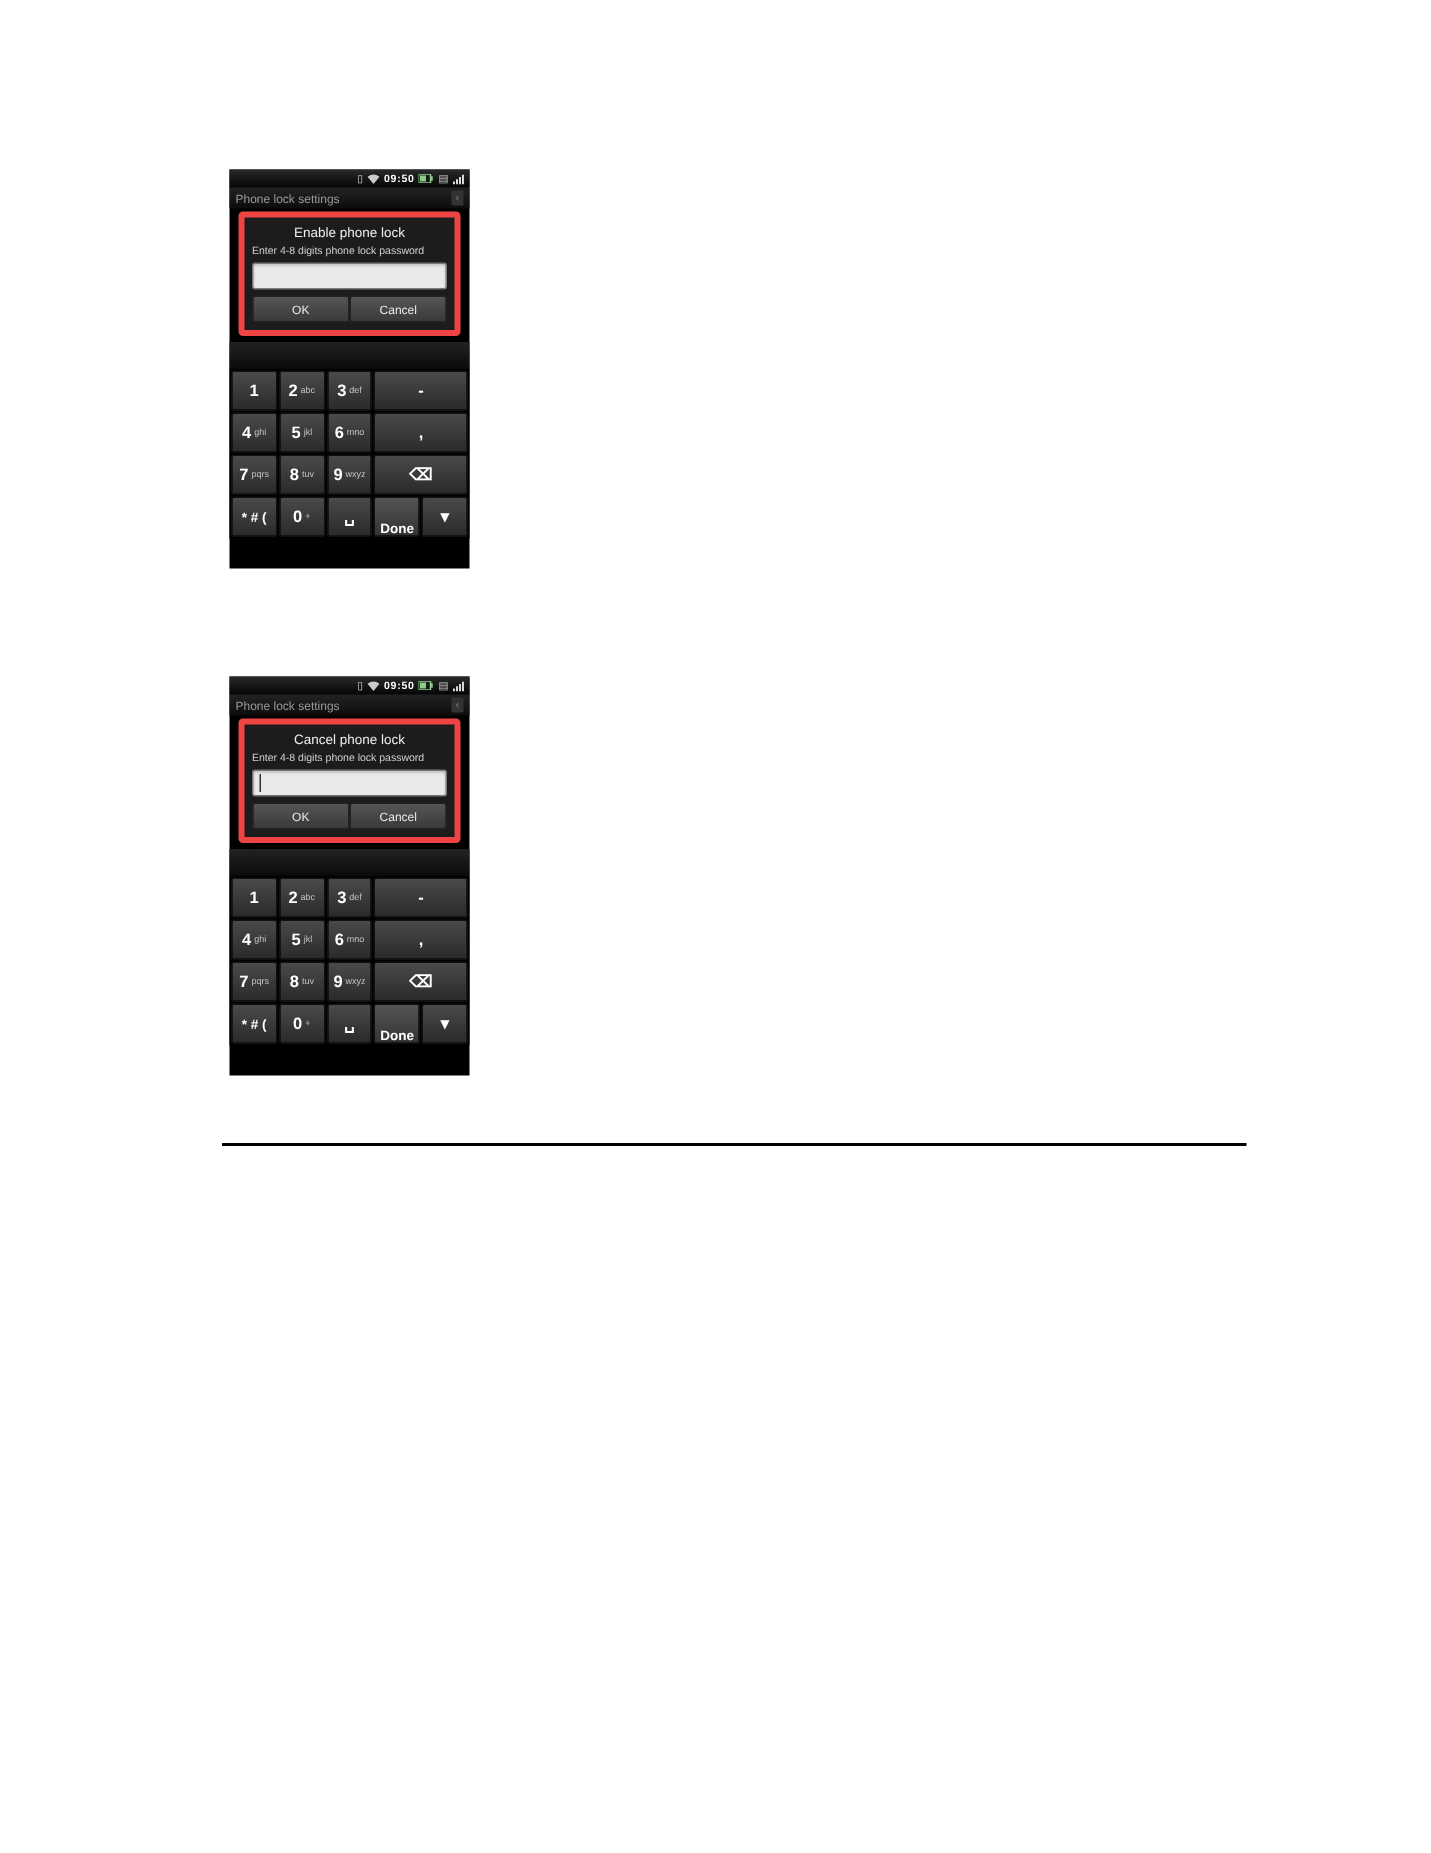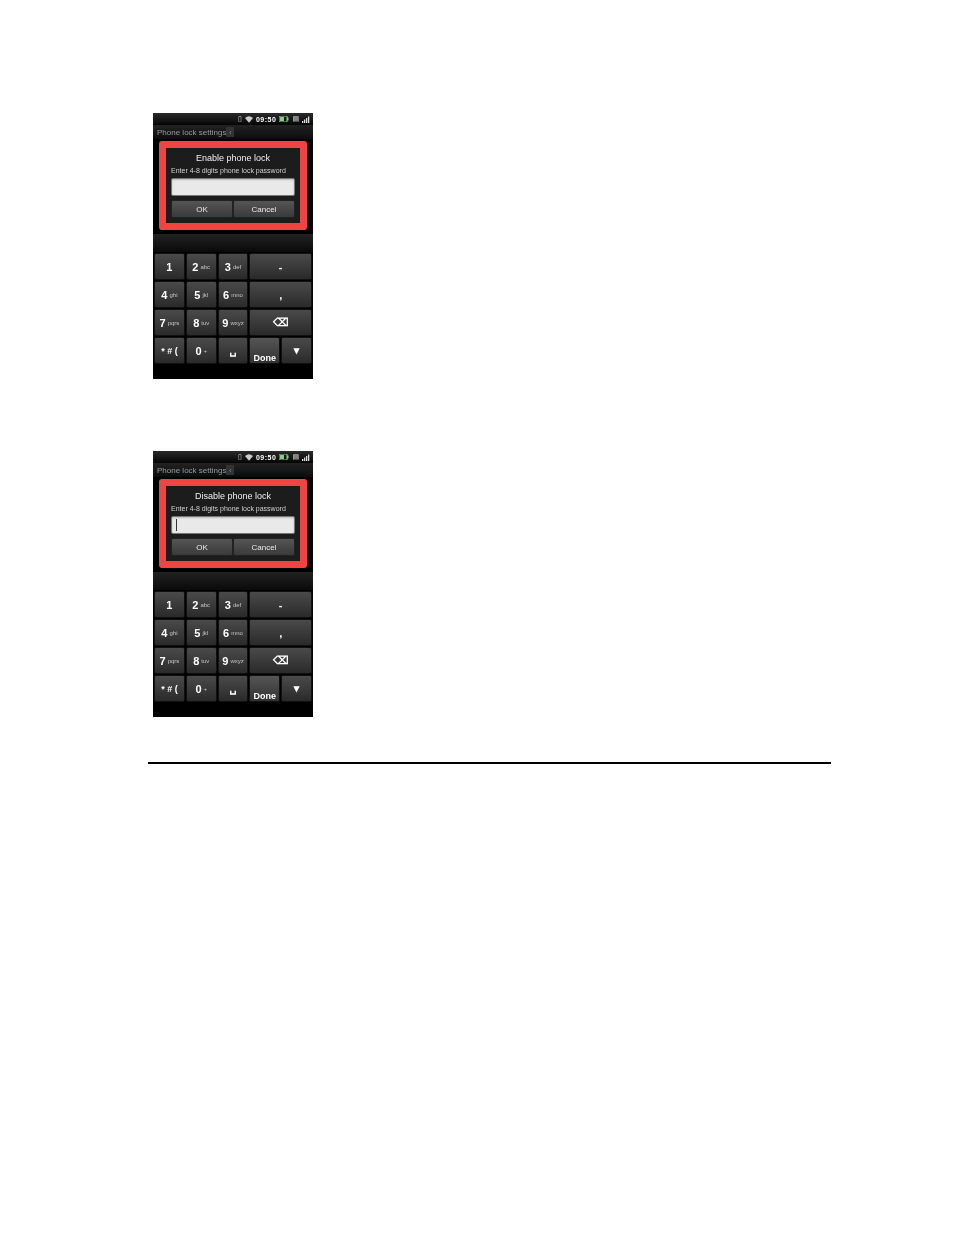--- a/index.html
+++ b/index.html
@@ -3,23 +3,23 @@
 <meta charset="utf-8">
 <style>
   html,body{margin:0;padding:0;background:#fff;font-family:Arial,Helvetica,sans-serif;}
   .page{width:954px;height:1235px;position:relative;margin:0 auto;}
   .phone{position:absolute;width:160px;height:266px;background:#000;font-size:8px;color:#bbb;}
   .phone.one{left:153px;top:113px;}
   .phone.two{left:153px;top:451px;}
   .status{height:12px;background:linear-gradient(#2a2a2a,#050505);display:flex;align-items:center;justify-content:flex-end;padding:0 3px;gap:3px;color:#ddd;font-size:7px;}
   .status .ico{display:inline-flex;align-items:center;}
   .status .time{font-weight:bold;color:#fff;letter-spacing:.5px;}
-  .hdr{height:14px;background:linear-gradient(#222,#0d0d0d);display:flex;align-items:center;padding:0 4px;color:#9a9a9a;font-size:8px;}
+  .hdr{height:14px;background:linear-gradient(#222,#0d0d0d);display:flex;align-items:center;justify-content:space-between;padding:0 4px;color:#9a9a9a;font-size:8px;}
   .hdr .back{width:8px;height:10px;background:#333;border-radius:1px;display:flex;align-items:center;justify-content:center;color:#888;font-size:7px;}
-  .dlg{margin:2px 6px 0 6px;background:#1c1c1c;border:7px solid #ef4444;border-radius:3px;padding:3px 5px 5px 5px;box-shadow:0 0 4px rgba(0,0,0,.7);}
+  .dlg{margin:2px 6px 0 6px;background:#1c1c1c;border:4px solid #ef4444;border-radius:3px;padding:3px 5px 5px 5px;box-shadow:0 0 4px rgba(0,0,0,.7);}
   .dlg-title{color:#eee;text-align:center;font-size:9px;padding:2px 0 4px 0;}
   .dlg-lbl{color:#cfcfcf;font-size:7px;line-height:1.2;margin-bottom:3px;}
   .dlg-inp{height:16px;background:#e9e9e9;border:1px solid #777;border-radius:2px;margin-bottom:4px;box-shadow:inset 0 1px 2px rgba(0,0,0,.2);}
   .dlg-inp.cursor{position:relative;}
   .dlg-inp.cursor::before{content:"";position:absolute;left:4px;top:2px;bottom:2px;width:1px;background:#333;}
   .dlg-btns{display:flex;gap:0;}
   .dlg-btn{flex:1;height:16px;background:linear-gradient(#555,#3a3a3a);border:1px solid #222;border-radius:2px;color:#eaeaea;font-size:8px;display:flex;align-items:center;justify-content:center;}
   .gap{height:18px;background:linear-gradient(#222,#0a0a0a);margin-top:4px;}
   .kbd{display:grid;grid-template-columns:repeat(5,1fr);gap:1px;background:#000;padding:1px;}
   .key{height:25px;background:linear-gradient(#4a4a4a,#2a2a2a);border:1px solid #111;border-radius:2px;display:flex;align-items:center;justify-content:center;gap:2px;color:#d6d6d6;font-size:7px;}
@@ -162,21 +162,21 @@
             <rect x="4" y="2" width="1.3" height="5" fill="#ddd"></rect>
             <rect x="6" y="0.5" width="1.3" height="6.5" fill="#ddd"></rect>
           </svg>
       </span>
     </div>
     <div class="hdr">
       <span>Phone lock settings</span>
       <span class="back">‹</span>
     </div>
     <div class="dlg">
-      <div class="dlg-title">Disable phone lock</div>
+      <div class="dlg-title">Cancel phone lock</div>
       <div class="dlg-lbl">Enter 4-8 digits phone lock password</div>
       <div class="dlg-inp cursor"></div>
       <div class="dlg-btns">
         <div class="dlg-btn">OK</div>
         <div class="dlg-btn">Cancel</div>
       </div>
     </div>
     <div class="gap"></div>
     <div class="kbd">
       <div class="key">

